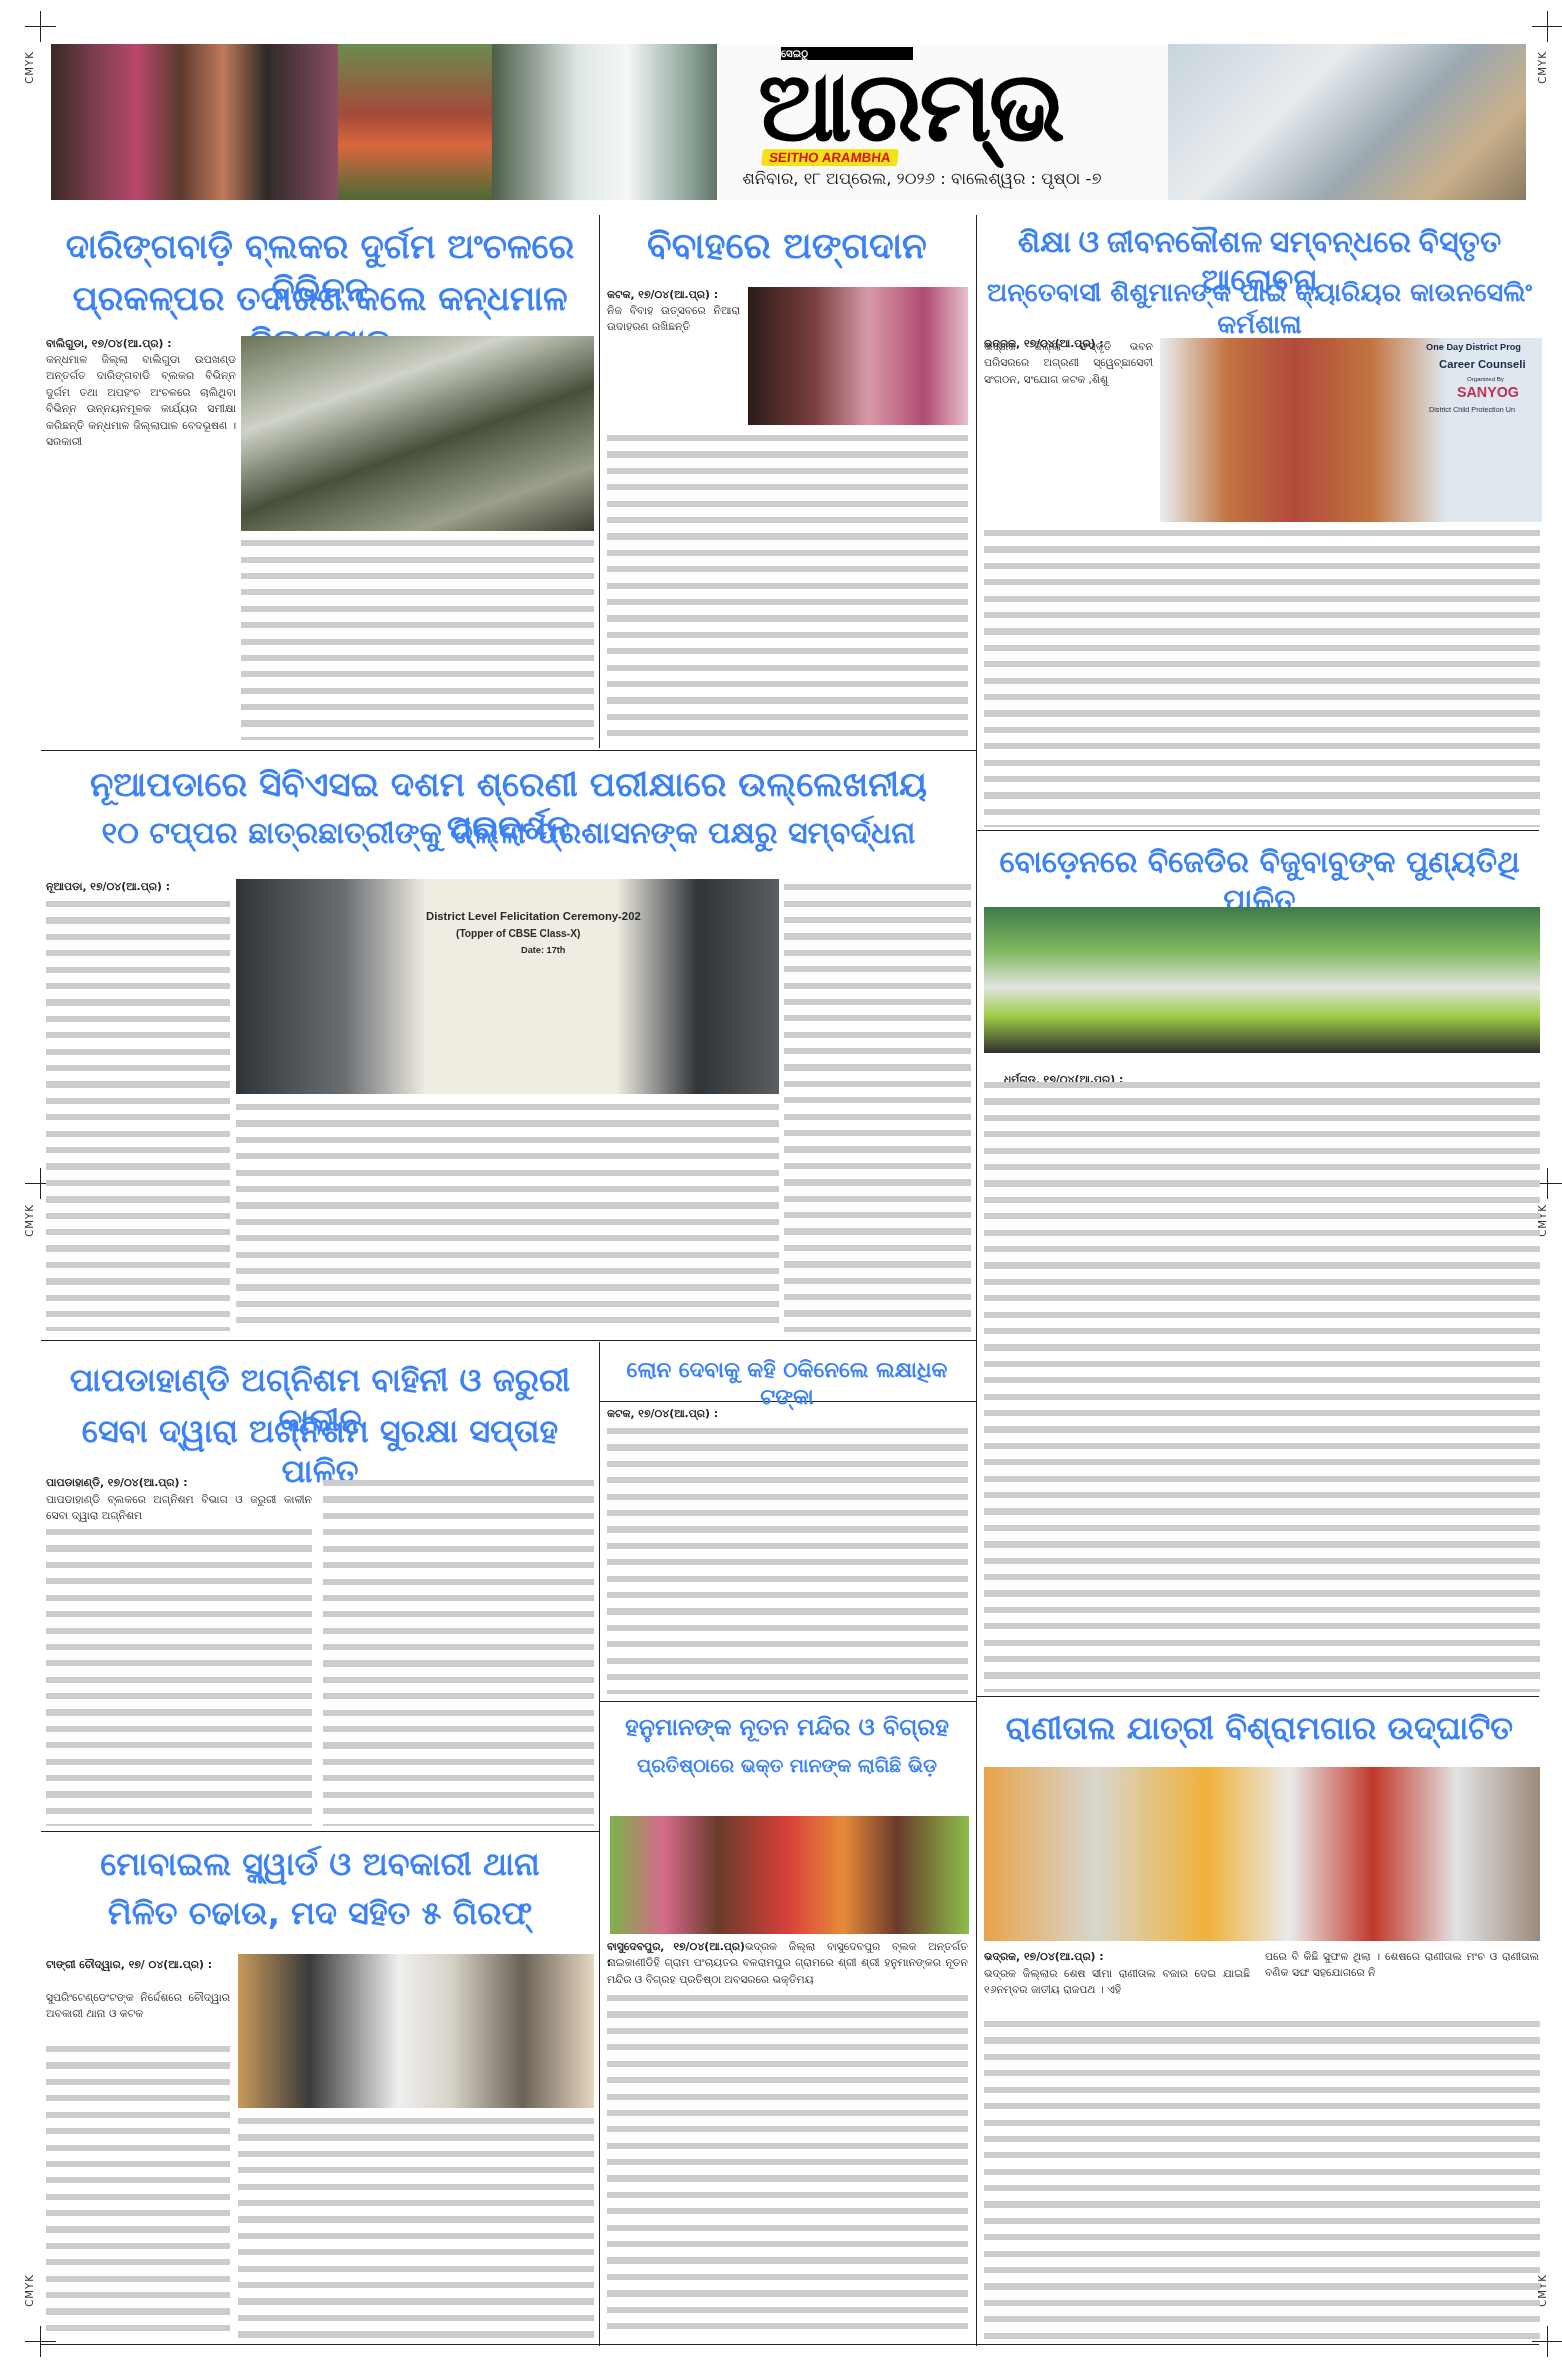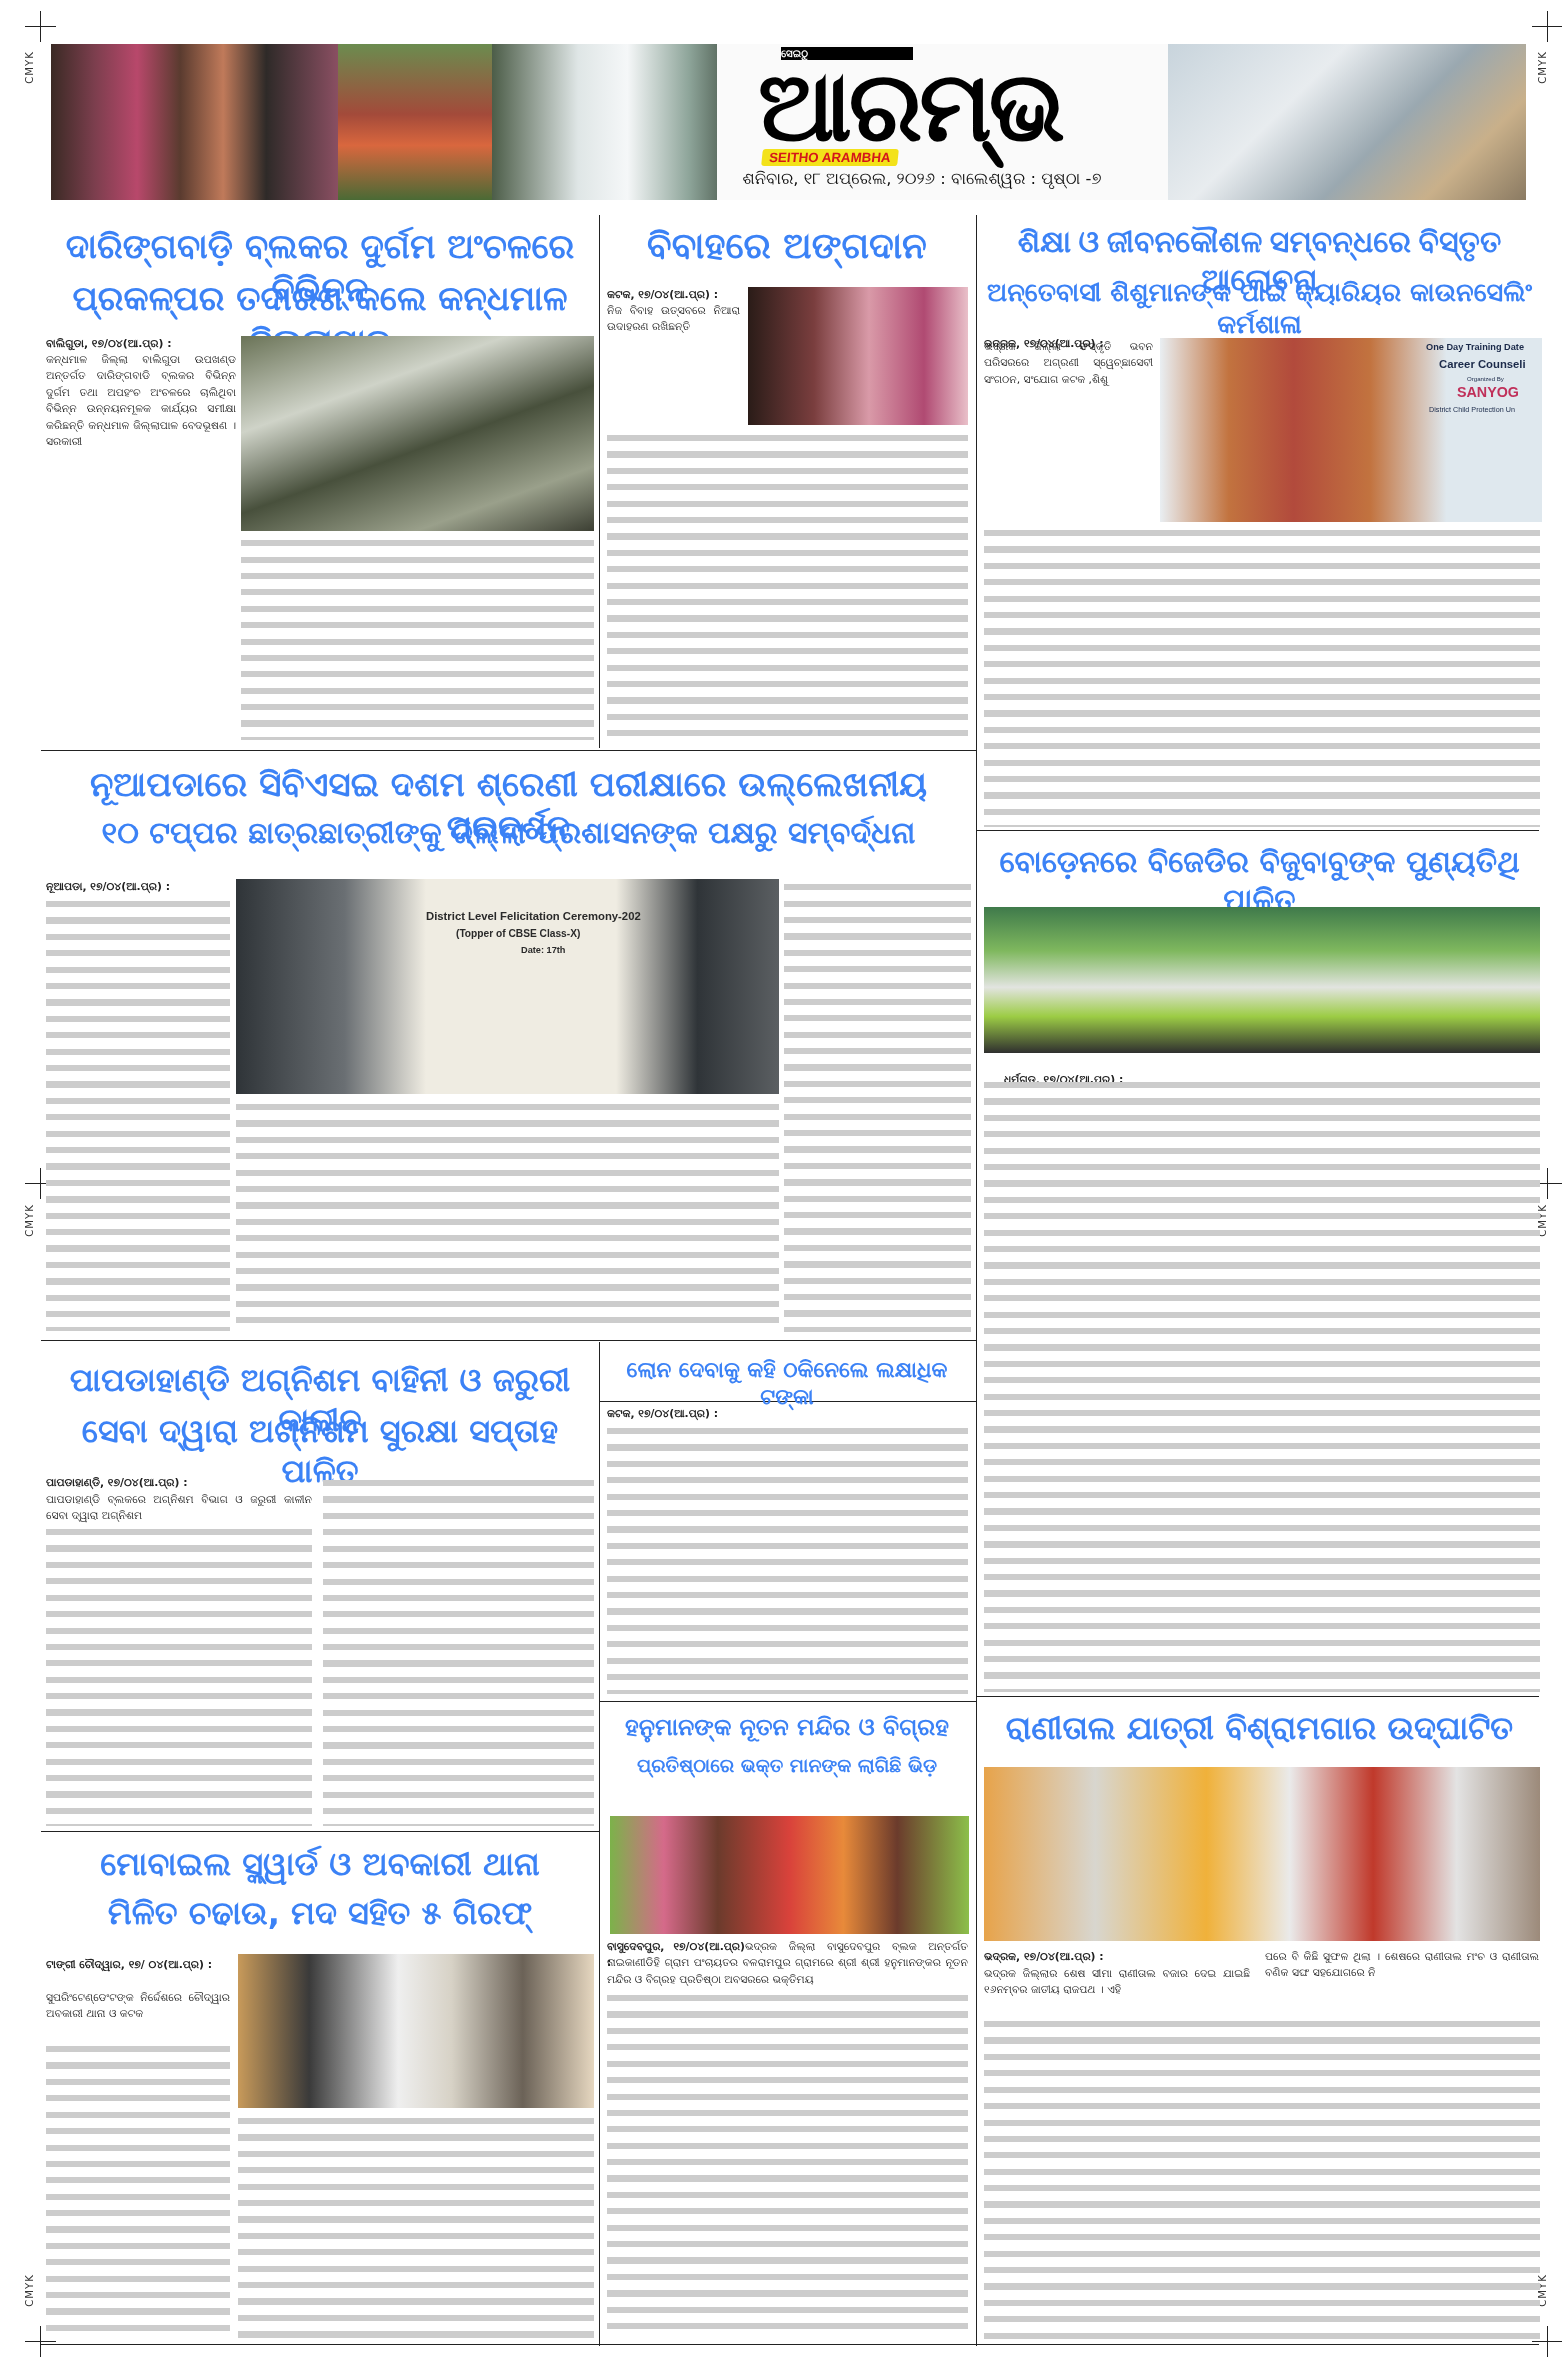--- a/index.html
+++ b/index.html
@@ -83,21 +83,21 @@
   <div class="photo" style="left:748px;top:287px;width:220px;height:138px;background:linear-gradient(90deg,#2a1c18 0%,#7a3e3e 30%,#d99aa8 55%,#b04a72 80%,#e9c0c9 100%);"></div>
   <div class="body textfill" style="left:607px;top:430px;width:361px;height:312px;background:repeating-linear-gradient(180deg,transparent 0 5.1px,#ccc 5.1px 11.3px,transparent 11.3px 16.4px);"></div>
 </section>
 
 <section>
   <div class="hl" style="left:978px;top:223px;width:563px;font-size:30px;font-family:Liberation Serif, serif;">ଶିକ୍ଷା ଓ ଜୀବନକୌଶଳ ସମ୍ବନ୍ଧରେ ବିସ୍ତୃତ ଆଲୋଚନା</div>
   <div class="hl" style="left:978px;top:277px;width:563px;font-size:25.6px;">ଅନ୍ତେବାସୀ ଶିଶୁମାନଙ୍କ ପାଇଁ କ୍ୟାରିୟର କାଉନସେଲିଂ କର୍ମଶାଳା</div>
   <div class="body" style="left:984px;top:336px;width:169px;font-weight:bold;">ଭଦ୍ରକ, ୧୭/୦୪(ଆ.ପ୍ର) :</div>
   <div class="body" style="left:984px;top:339px;width:169px;height:159px;">ଭଦ୍ରକ ଜିଲ୍ଲା ସଂସ୍କୃତି ଭବନ ପରିସରରେ ଅଗ୍ରଣୀ ସ୍ୱେଚ୍ଛାସେବୀ ସଂଗଠନ, ସଂଯୋଗ କଟକ ,ଶିଶୁ</div>
   <div class="photo" style="left:1160px;top:338px;width:382px;height:184px;background:linear-gradient(90deg,#e9eef2 0%,#c2733f 18%,#b24a3c 35%,#c2733f 55%,#dfe8ee 75%,#dfe8ee 100%);">
-    <div class="caption-sign" style="left:266px;top:4.1px;font-size:9.2px;">One Day Training Date</div>
+    <div class="caption-sign" style="left:266px;top:4.1px;font-size:9.2px;">One Day District Prog</div>
     <div class="caption-sign" style="left:279px;top:19.5px;font-size:11.3px;">Career Counseli</div>
     <div class="caption-sign" style="left:307px;top:37px;font-size:6.1px;font-weight:normal;">Organized By</div>
     <div class="caption-sign" style="left:297px;top:46px;font-size:14.3px;color:#c0305a;">SANYOG</div>
     <div class="caption-sign" style="left:269px;top:67px;font-size:7.2px;font-weight:normal;">District Child Protection Un</div>
   </div>
   <div class="body textfill" style="left:984px;top:525px;width:556px;height:302px;background:repeating-linear-gradient(180deg,transparent 0 5.1px,#ccc 5.1px 11.3px,transparent 11.3px 16.4px);"></div>
 </section>
 
 <section>
   <div class="hl" style="left:46px;top:763px;width:925px;font-size:34px;">ନୂଆପଡାରେ ସିବିଏସଇ ଦଶମ ଶ୍ରେଣୀ ପରୀକ୍ଷାରେ ଉଲ୍ଲେଖନୀୟ ପ୍ରଦର୍ଶନ</div>

